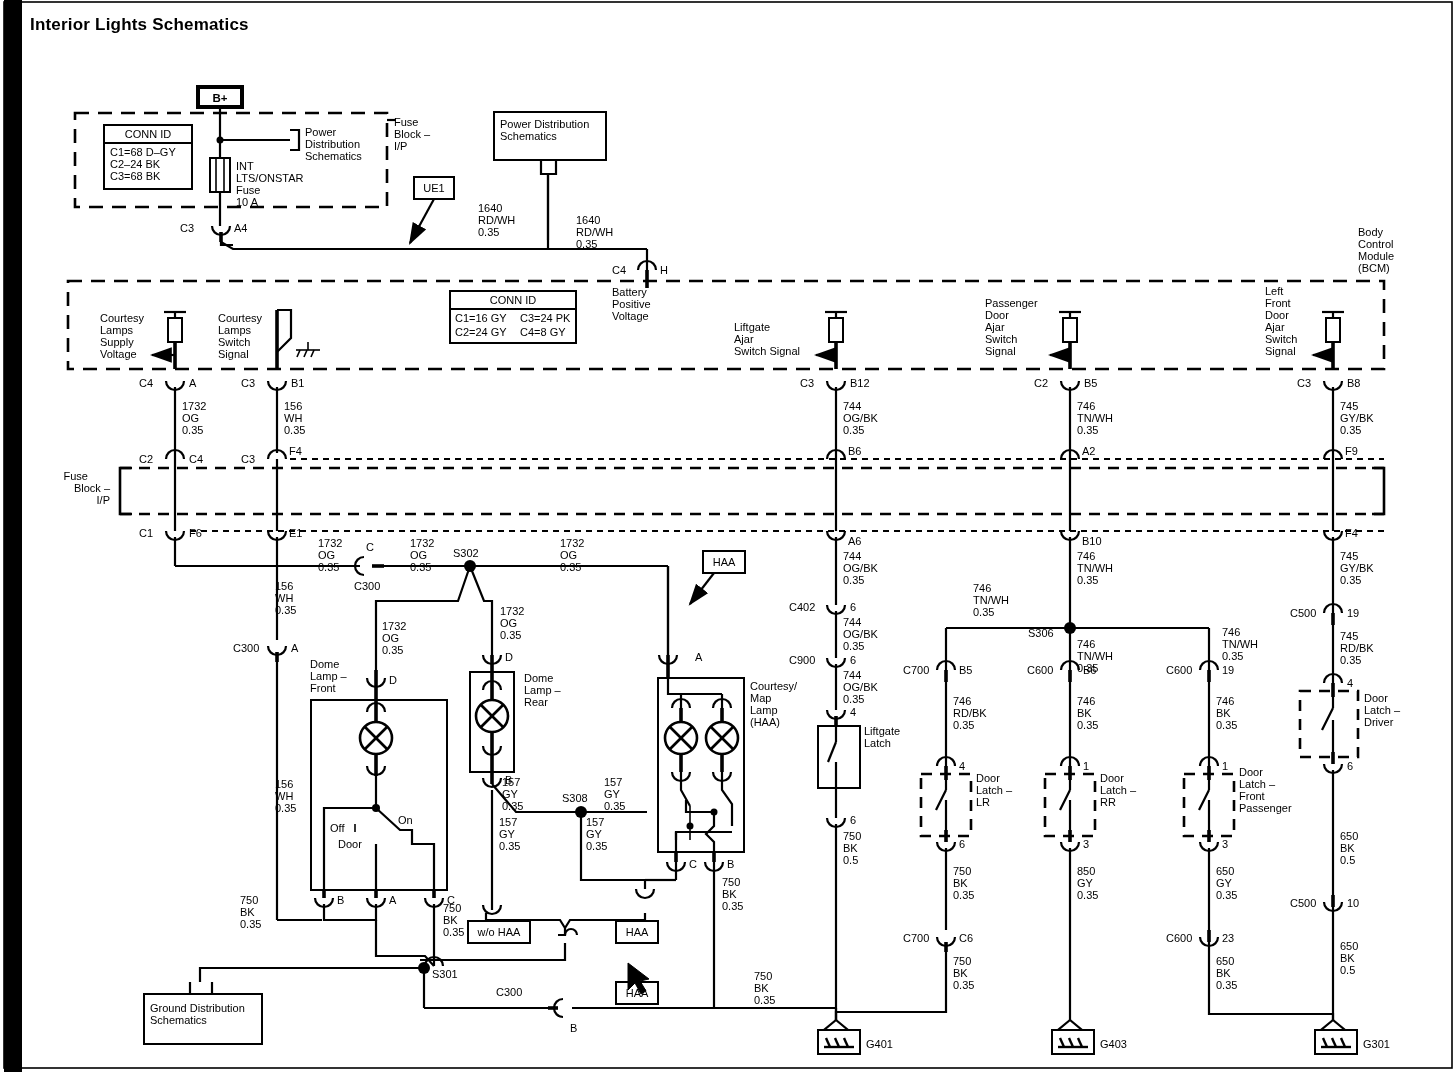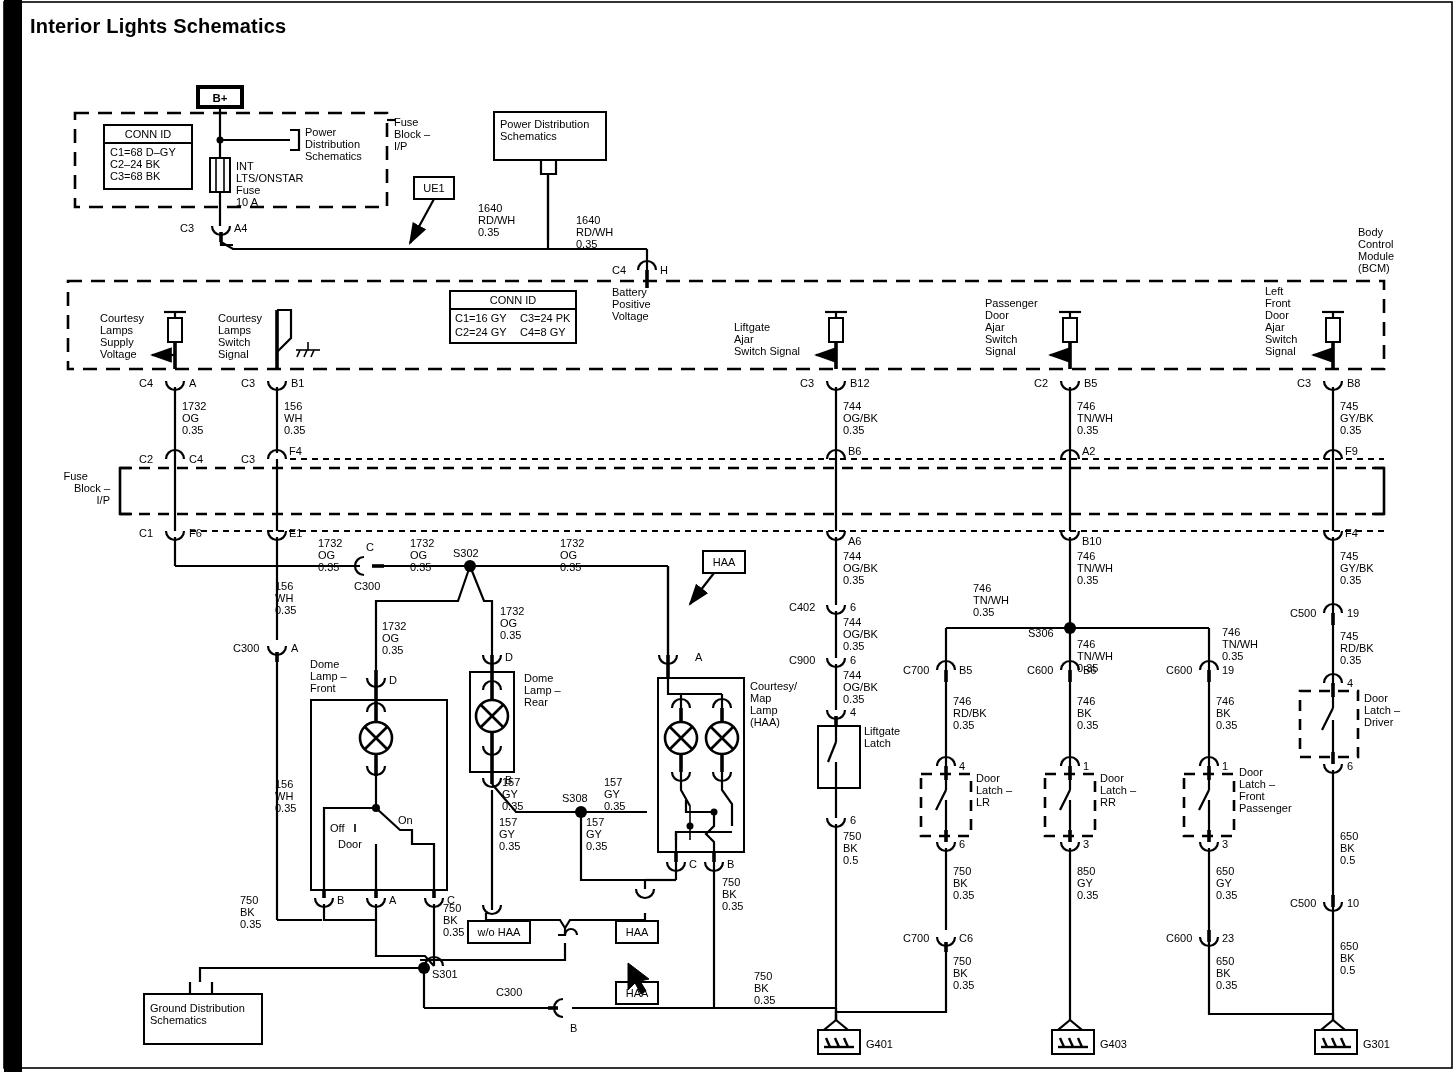--- a/index.html
+++ b/index.html
@@ -1,19 +1,19 @@
 <!DOCTYPE html>
 <html><head>
 <meta charset="utf-8">
 <style>
   html,body{margin:0;padding:0;background:#fff;}
   body{width:1456px;height:1072px;position:relative;font-family:"Liberation Sans",sans-serif;}
   #page{position:relative;width:1456px;height:1072px;overflow:hidden;background:#fff;}
   #leftbar{position:absolute;left:4px;top:0;width:18px;height:1072px;background:#000;}
-  #title{position:absolute;left:30px;top:15px;font-size:20px;font-weight:bold;color:#000;letter-spacing:.2px;}
+  #title{position:absolute;left:30px;top:15px;font-size:17px;font-weight:bold;color:#000;letter-spacing:.2px;}
   svg{position:absolute;left:0;top:0;}
   text{font-family:"Liberation Sans",sans-serif;font-size:11.5px;fill:#000;}
   .sm{font-size:11px;}
   .w{stroke:#000;fill:none;}
   .thin{stroke-width:1.6;}
   .med{stroke-width:2.2;}
   .thick{stroke-width:3.6;}
   .dashbox{stroke:#000;fill:none;stroke-width:2.6;stroke-dasharray:14 9;}
   .dashbox2{stroke:#000;fill:none;stroke-width:2.6;stroke-dasharray:11 8;}
   .dotln{stroke:#000;fill:none;stroke-width:2.2;stroke-dasharray:6 5;}

